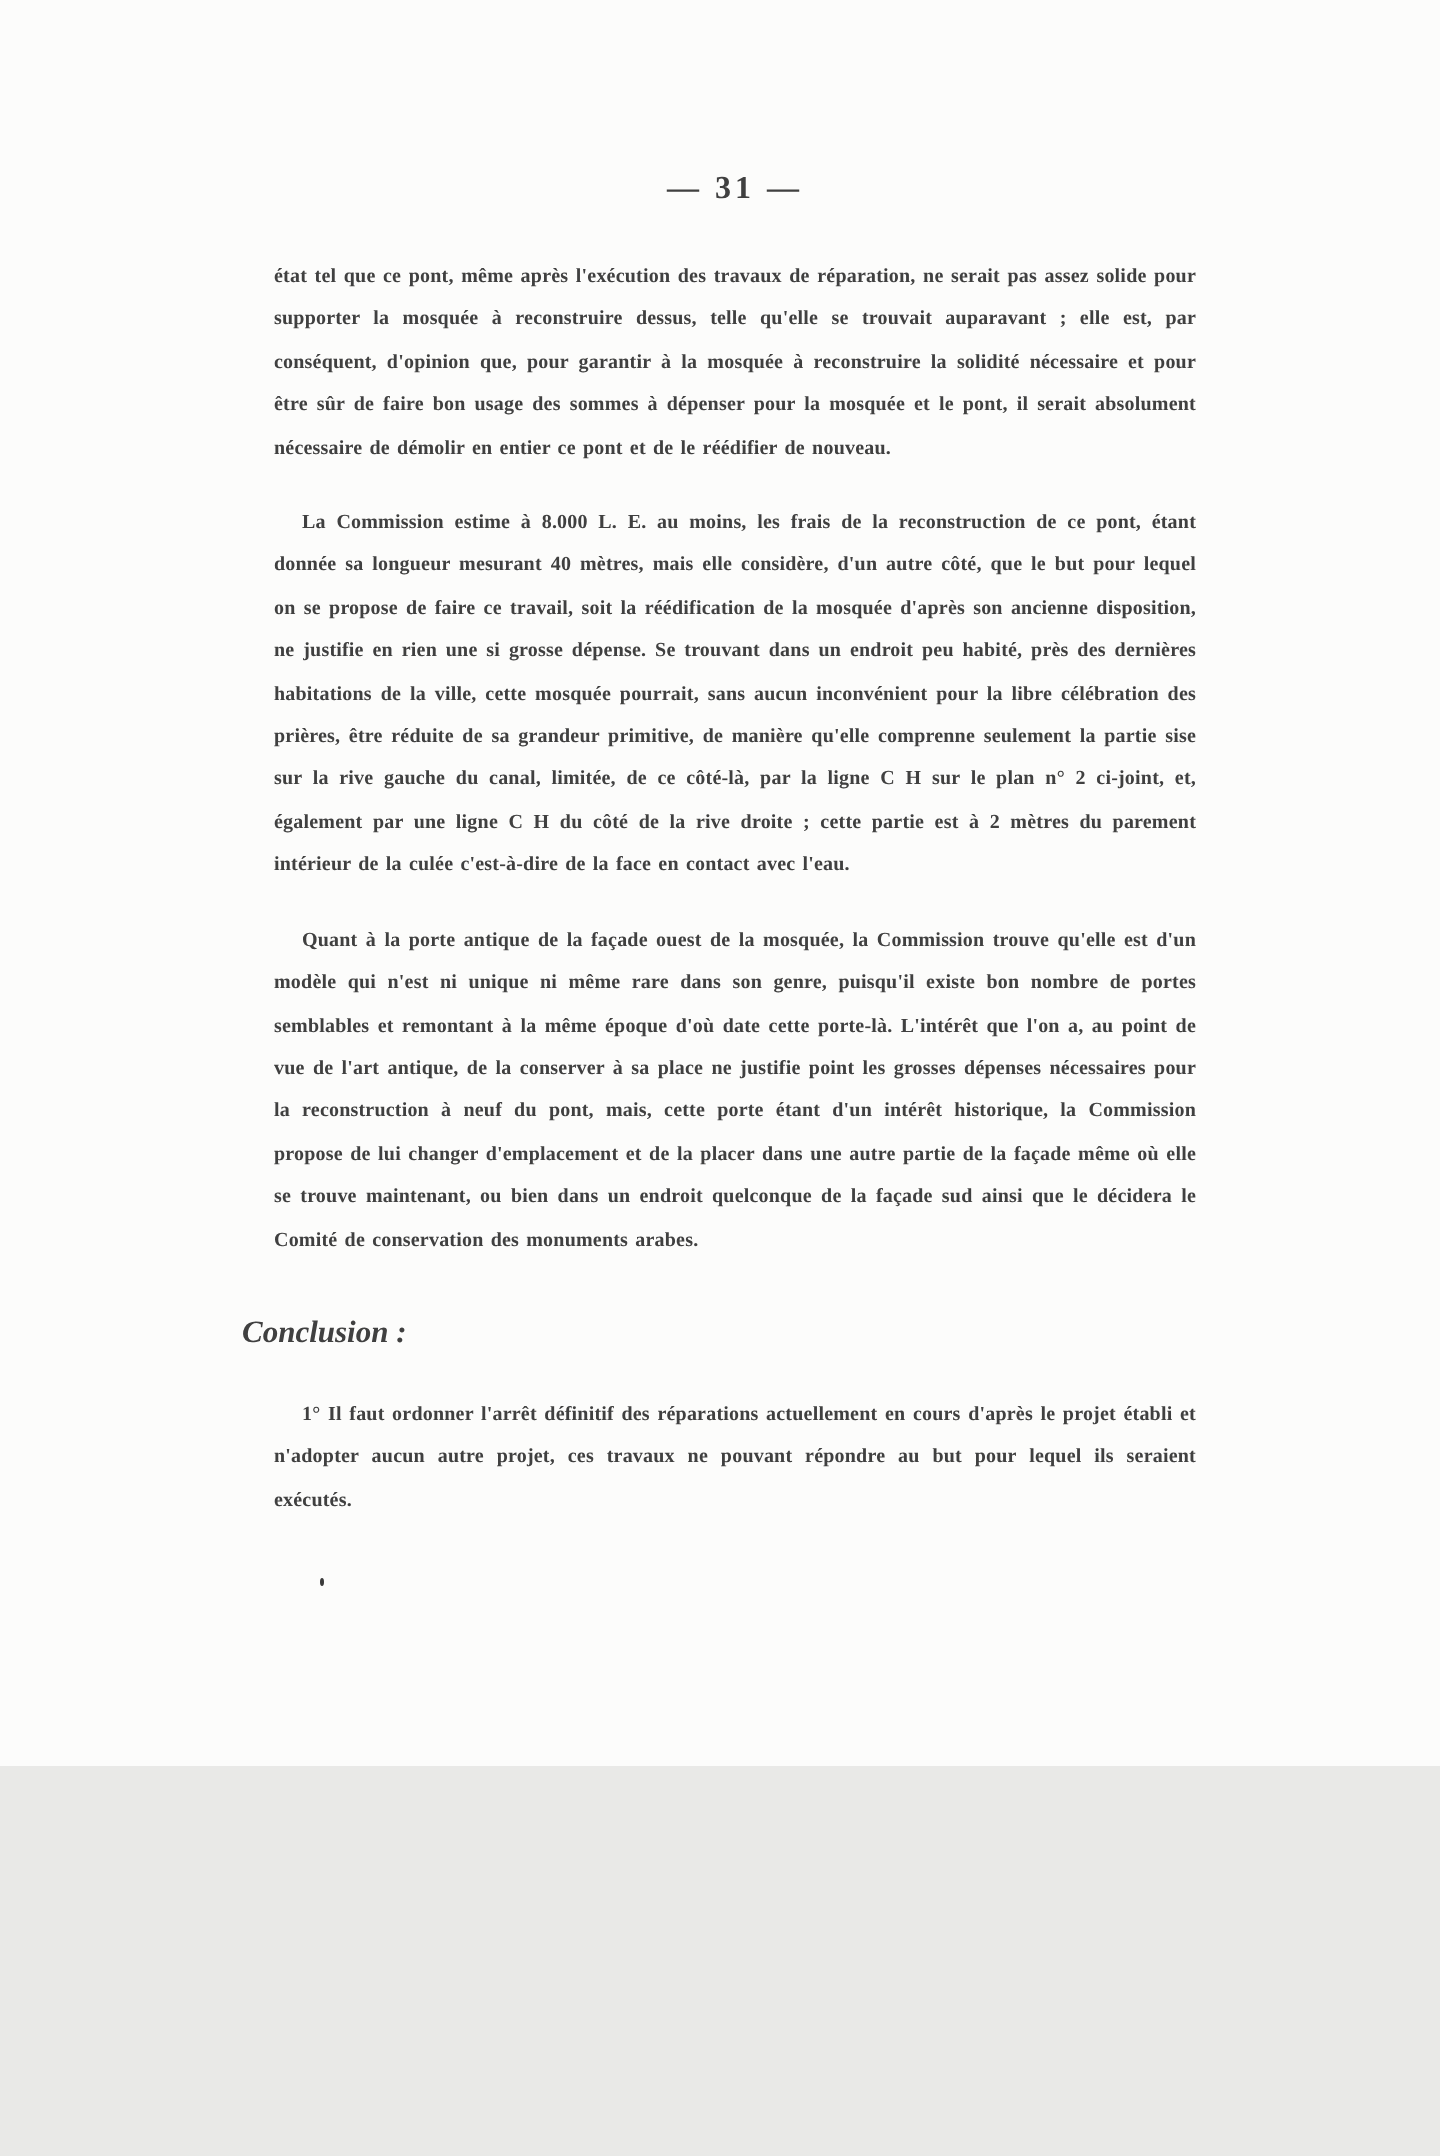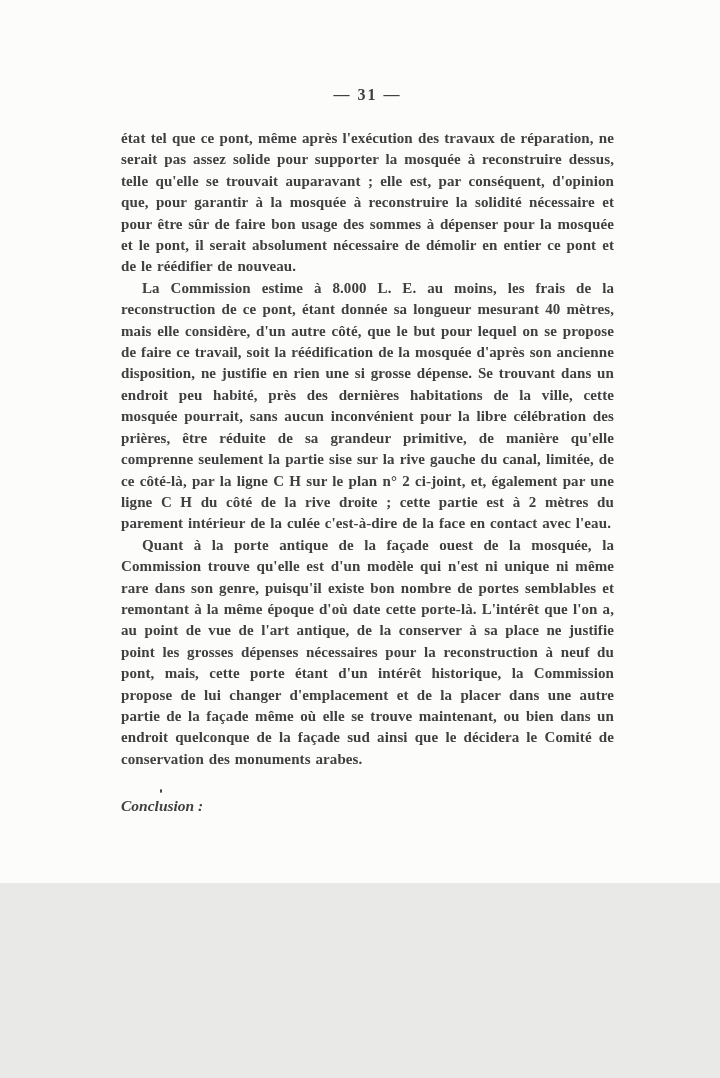--- a/index.html
+++ b/index.html
@@ -20,22 +20,22 @@
     overflow: hidden;
   }
   .page-number {
     text-align: center;
     font-weight: 700;
     font-size: 16px;
     letter-spacing: 2px;
     margin: 0 0 24px 0;
   }
   .body-text p.para {
-    margin: 0;
-    font-size: 15px;
+    margin: 16px;
+    font-size: 10px;
     font-weight: 700;
     line-height: 21.4px;
     text-align: justify;
     text-indent: 1.4em;
     letter-spacing: 0.1px;
     word-spacing: 1px;
   }
   .body-text p.para.first {
     text-indent: 0;
   }
@@ -62,17 +62,18 @@
 
   <div class="page-number">— 31 —</div>
 
   <div class="body-text">
     <p class="para first">état tel que ce pont, même après l'exécution des travaux de réparation, ne serait pas assez solide pour supporter la mosquée à reconstruire dessus, telle qu'elle se trouvait auparavant ; elle est, par conséquent, d'opinion que, pour garantir à la mosquée à reconstruire la solidité nécessaire et pour être sûr de faire bon usage des sommes à dépenser pour la mosquée et le pont, il serait absolument nécessaire de démolir en entier ce pont et de le réédifier de nouveau.</p>
     <p class="para">La Commission estime à 8.000 L. E. au moins, les frais de la reconstruction de ce pont, étant donnée sa longueur mesurant 40 mètres, mais elle considère, d'un autre côté, que le but pour lequel on se propose de faire ce travail, soit la réédification de la mosquée d'après son ancienne disposition, ne justifie en rien une si grosse dépense. Se trouvant dans un endroit peu habité, près des dernières habitations de la ville, cette mosquée pourrait, sans aucun inconvénient pour la libre célébration des prières, être réduite de sa grandeur primitive, de manière qu'elle comprenne seulement la partie sise sur la rive gauche du canal, limitée, de ce côté-là, par la ligne C H sur le plan n° 2 ci-joint, et, également par une ligne C H du côté de la rive droite ; cette partie est à 2 mètres du parement intérieur de la culée c'est-à-dire de la face en contact avec l'eau.</p>
     <p class="para">Quant à la porte antique de la façade ouest de la mosquée, la Commission trouve qu'elle est d'un modèle qui n'est ni unique ni même rare dans son genre, puisqu'il existe bon nombre de portes semblables et remontant à la même époque d'où date cette porte-là. L'intérêt que l'on a, au point de vue de l'art antique, de la conserver à sa place ne justifie point les grosses dépenses nécessaires pour la reconstruction à neuf du pont, mais, cette porte étant d'un intérêt historique, la Commission propose de lui changer d'emplacement et de la placer dans une autre partie de la façade même où elle se trouve maintenant, ou bien dans un endroit quelconque de la façade sud ainsi que le décidera le Comité de conservation des monuments arabes.</p>
 
     <h3 class="conclusion-heading">Conclusion :</h3>
 
+    <p class="para">1° Il faut ordonner l'arrêt définitif des réparations actuellement en cours d'après le projet établi et n'adopter aucun autre projet, ces travaux ne pouvant répondre au but pour lequel ils seraient exécutés.</p>
   </div>
 
   <span class="stray-dot"></span>
 
 </div>
 
 </body></html>

